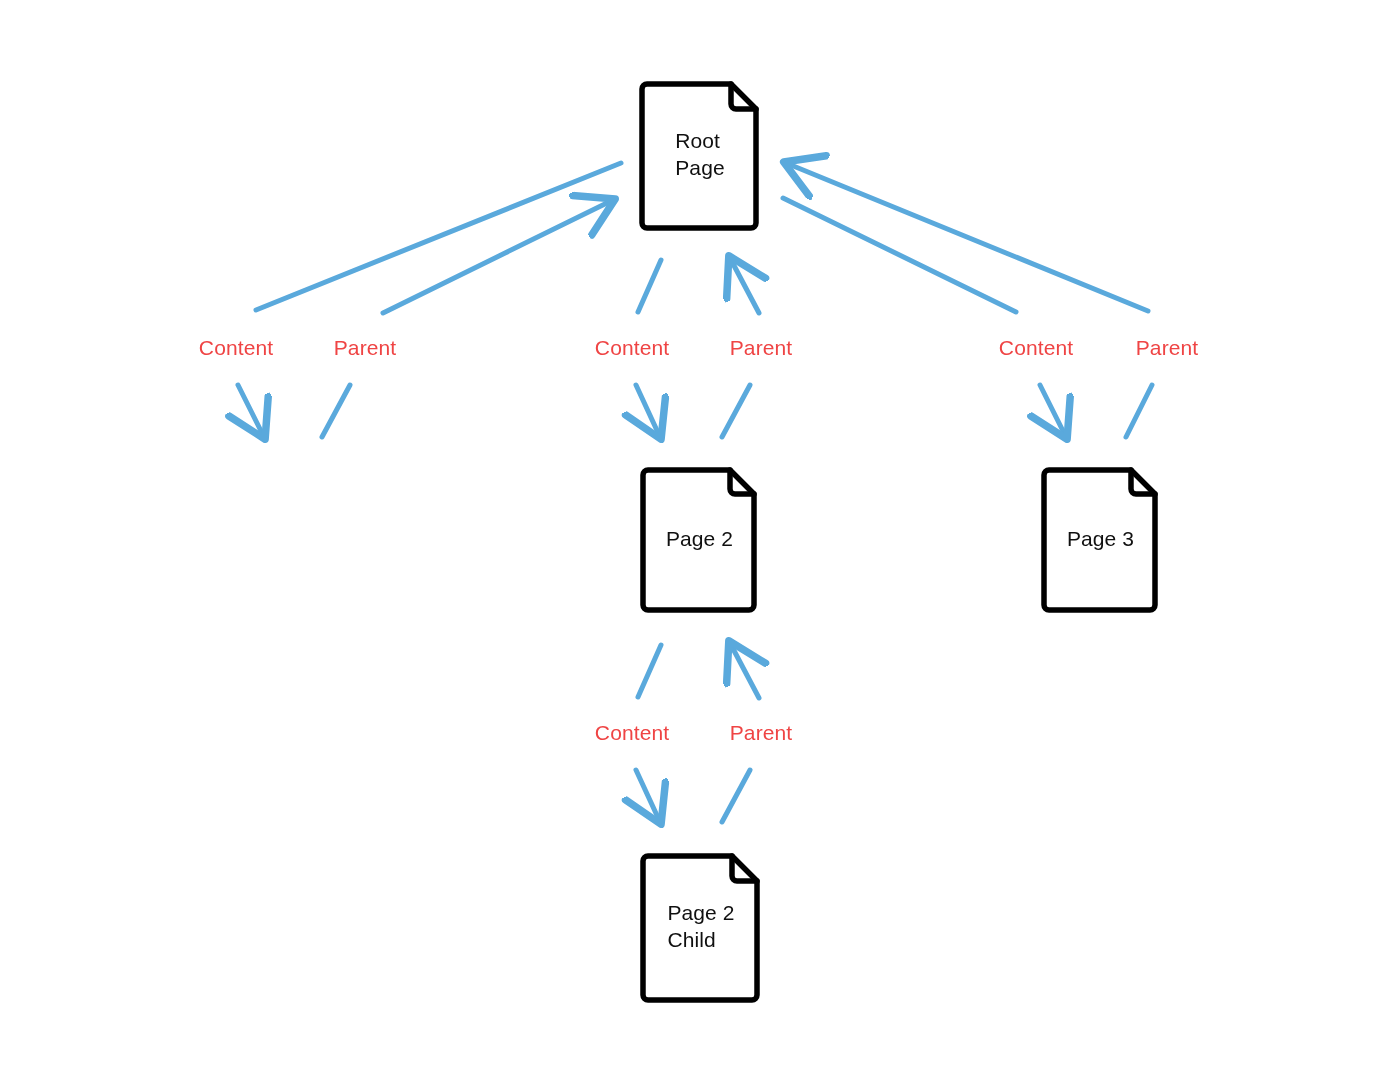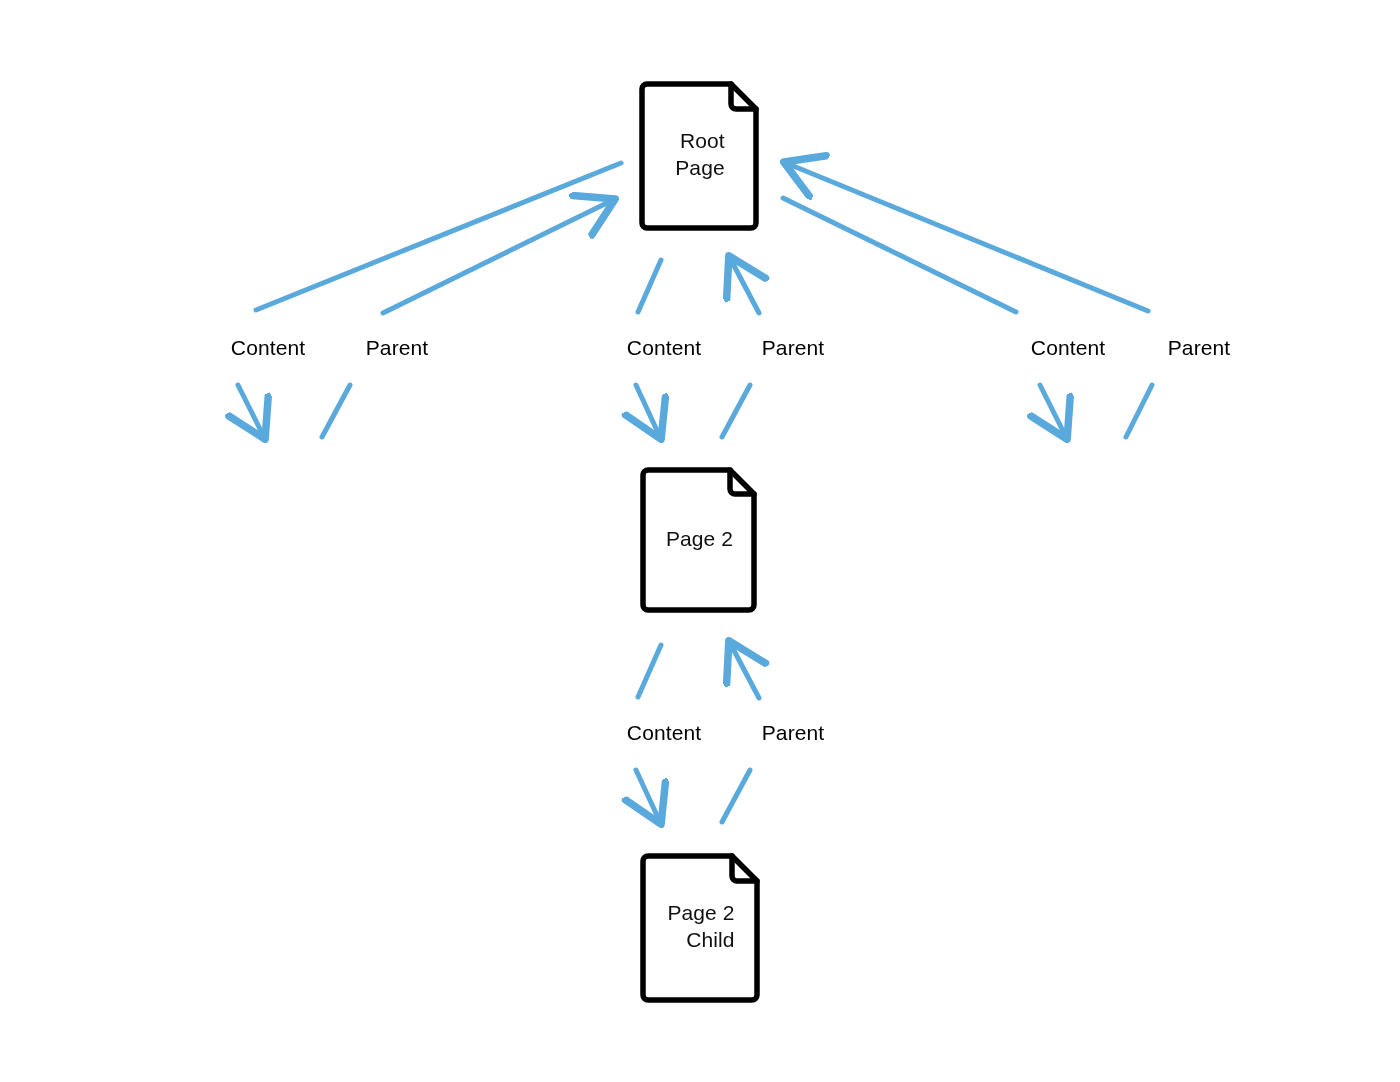--- a/index.html
+++ b/index.html
@@ -36,36 +36,35 @@
   }
   .node-label {
     position: absolute;
     left: 0;
     top: 0;
     width: 100%;
     height: 100%;
     display: flex;
     align-items: center;
     justify-content: center;
-    text-align: right;
+    text-align: left;
     font-size: 21px;
     line-height: 1.28;
     color: #101010;
     white-space: pre-line;
     letter-spacing: 0.1px;
     pointer-events: none;
   }
   .edge-label {
     position: absolute;
     font-size: 21px;
-    color: #000000;
+    color: #ef4444;
     white-space: nowrap;
     letter-spacing: 0.1px;
     transform: translate(-50%, -50%);
-    margin-left: 32px;
   }
 </style>
 </head>
 <body>
 
 <div id="diagram-canvas">
 
   <svg id="edge-layer" viewBox="0 0 1400 1082">
     <defs>
       <marker id="arrowhead" markerWidth="14" markerHeight="14" refX="7.5" refY="5" orient="auto" markerUnits="strokeWidth">
@@ -120,20 +119,27 @@
 
 
   <div class="node" style="left:640px; top:465px; width:119px; height:148px;">
     <svg width="119" height="148" viewBox="0 0 119 148">
       <path d="M 8 5 L 90 5 L 114 29 L 114 140 A 5 5 0 0 1 109 145 L 8 145 A 5 5 0 0 1 3 140 L 3 10 A 5 5 0 0 1 8 5 Z" fill="#ffffff" stroke="#000000" stroke-width="5.5" stroke-linejoin="round"></path>
       <path d="M 90 5 L 90 24 A 5 5 0 0 0 95 29 L 114 29" fill="none" stroke="#000000" stroke-width="5.5" stroke-linejoin="round" stroke-linecap="round"></path>
     </svg>
     <div class="node-label">Page 2</div>
   </div>
 
+  <div class="node" style="left:1041px; top:465px; width:119px; height:148px;">
+    <svg width="119" height="148" viewBox="0 0 119 148">
+      <path d="M 8 5 L 90 5 L 114 29 L 114 140 A 5 5 0 0 1 109 145 L 8 145 A 5 5 0 0 1 3 140 L 3 10 A 5 5 0 0 1 8 5 Z" fill="#ffffff" stroke="#000000" stroke-width="5.5" stroke-linejoin="round"></path>
+      <path d="M 90 5 L 90 24 A 5 5 0 0 0 95 29 L 114 29" fill="none" stroke="#000000" stroke-width="5.5" stroke-linejoin="round" stroke-linecap="round"></path>
+    </svg>
+    <div class="node-label">Page 3</div>
+  </div>
 
   <div class="node" style="left:640px; top:851px; width:122px; height:152px;">
     <svg width="122" height="152" viewBox="0 0 122 152">
       <path d="M 8 5 L 92 5 L 117 30 L 117 144 A 5 5 0 0 1 112 149 L 8 149 A 5 5 0 0 1 3 144 L 3 10 A 5 5 0 0 1 8 5 Z" fill="#ffffff" stroke="#000000" stroke-width="5.5" stroke-linejoin="round"></path>
       <path d="M 92 5 L 92 25 A 5 5 0 0 0 97 30 L 117 30" fill="none" stroke="#000000" stroke-width="5.5" stroke-linejoin="round" stroke-linecap="round"></path>
     </svg>
     <div class="node-label">Page 2
 Child</div>
   </div>
 

